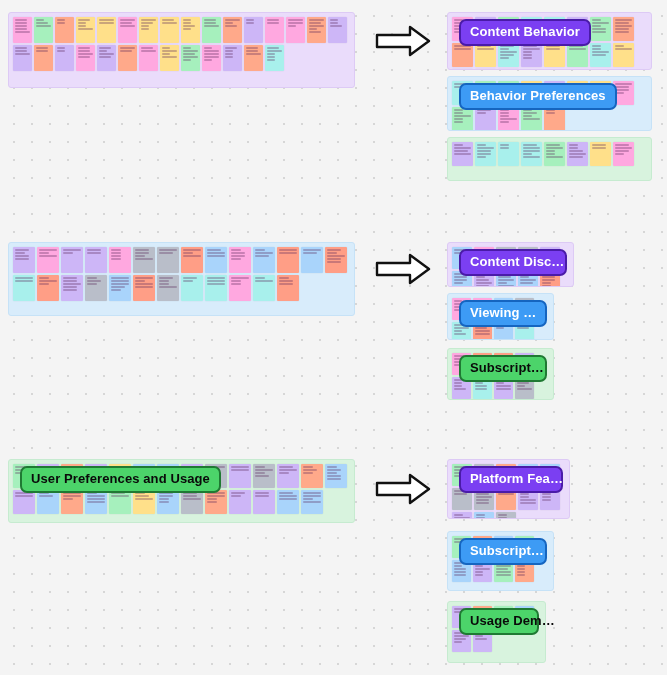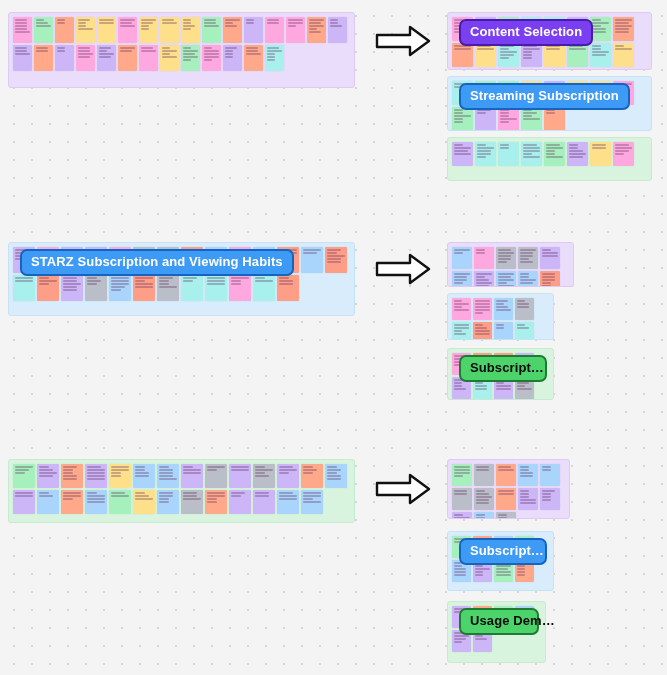--- a/index.html
+++ b/index.html
@@ -432,21 +432,21 @@
           <div class="lines">
             <i class="s"></i>
             <i class="l"></i>
           </div>
         </div>
         <div class="note" style="width: 21px; height: 24px; background: rgb(205, 182, 247);"></div>
         <div class="note" style="width: 21px; height: 24px; background: rgb(255, 169, 138);"></div>
         <div class="note" style="width: 21px; height: 24px; background: rgb(255, 169, 138);"></div>
       </div>
     </div>
-    <div class="pill purple" style="left: 459px; top: 19px;">Content Selection</div>
+    <div class="pill purple" style="left: 459px; top: 19px;">Content Behavior</div>
     <div class="board blue" style="left: 447px; top: 76px; width: 205px; height: 55px;">
       <div class="notes" style="width: 197px;">
         <div class="note" style="width: 21px; height: 24px; background: rgb(168, 240, 236);">
           <div class="lines">
             <i class="m"></i>
             <i class="s"></i>
           </div>
         </div>
         <div class="note" style="width: 21px; height: 24px; background: rgb(166, 240, 189);">
           <div class="lines">
@@ -536,21 +536,21 @@
           </div>
         </div>
         <div class="note" style="width: 21px; height: 24px; background: rgb(255, 169, 138);">
           <div class="lines">
             <i class="s"></i>
             <i class="s"></i>
           </div>
         </div>
       </div>
     </div>
-    <div class="pill blue" style="left: 459px; top: 83px;">Streaming Subscription</div>
+    <div class="pill blue" style="left: 459px; top: 83px;">Behavior Preferences</div>
     <div class="board green" style="left: 447px; top: 137px; width: 205px; height: 44px;">
       <div class="notes" style="width: 197px;">
         <div class="note" style="width: 21px; height: 24px; background: rgb(205, 182, 247);">
           <div class="lines">
             <i class="s"></i>
             <i class="l"></i>
             <i class="m"></i>
             <i class="l"></i>
           </div>
         </div>
@@ -795,21 +795,20 @@
         </div>
         <div class="note" style="width: 22px; height: 26px; background: rgb(255, 158, 134);">
           <div class="lines">
             <i class="s"></i>
             <i class="m"></i>
             <i class="m"></i>
           </div>
         </div>
       </div>
     </div>
-    <div class="pill blue" style="left: 20px; top: 249px;">STARZ Subscription and Viewing Habits</div>
     <div class="arrow" style="left: 374px; top: 252px;"><svg width="58" height="34" viewBox="0 0 58 34">
         <path d="M3 11 L36 11 L36 3 L55 17 L36 31 L36 23 L3 23 Z" fill="#ffffff" stroke="#111111" stroke-width="2.4" stroke-linejoin="round"></path>
       </svg></div>
     <div class="board purple" style="left: 447px; top: 242px; width: 127px; height: 45px;">
       <div class="notes" style="width: 119px;">
         <div class="note" style="width: 20px; height: 22px; background: rgb(169, 212, 251);">
           <div class="lines">
             <i class="l"></i>
             <i class="s"></i>
           </div>
@@ -883,20 +882,21 @@
           <div class="lines">
             <i class="m"></i>
             <i class="m"></i>
             <i class="m"></i>
             <i class="s"></i>
             <i class="s"></i>
           </div>
         </div>
       </div>
     </div>
+    <div class="pill purple" style="left: 459px; top: 249px; max-width: 108px;">Content Disc…</div>
     <div class="board blue" style="left: 447px; top: 293px; width: 107px; height: 47px;">
       <div class="notes" style="width: 99px;">
         <div class="note" style="width: 19px; height: 22px; background: rgb(255, 168, 224);">
           <div class="lines">
             <i class="s"></i>
             <i class="l"></i>
             <i class="s"></i>
             <i class="l"></i>
           </div>
         </div>
@@ -947,20 +947,21 @@
           </div>
         </div>
         <div class="note" style="width: 19px; height: 22px; background: rgb(168, 240, 236);">
           <div class="lines">
             <i class="s"></i>
             <i class="m"></i>
           </div>
         </div>
       </div>
     </div>
+    <div class="pill blue" style="left: 459px; top: 300px; max-width: 88px;">Viewing …</div>
     <div class="board green" style="left: 447px; top: 348px; width: 107px; height: 52px;">
       <div class="notes" style="width: 99px;">
         <div class="note" style="width: 19px; height: 22px; background: rgb(255, 168, 224);">
           <div class="lines">
             <i class="l"></i>
             <i class="m"></i>
             <i class="l"></i>
             <i class="s"></i>
           </div>
         </div>
@@ -1216,20 +1217,21 @@
         <div class="note" style="width: 22px; height: 24px; background: rgb(169, 212, 251);">
           <div class="lines">
             <i class="l"></i>
             <i class="l"></i>
             <i class="s"></i>
             <i class="l"></i>
           </div>
         </div>
       </div>
     </div>
+    <div class="pill green" style="left: 20px; top: 466px;">User Preferences and Usage</div>
     <div class="arrow" style="left: 374px; top: 472px;"><svg width="58" height="34" viewBox="0 0 58 34">
         <path d="M3 11 L36 11 L36 3 L55 17 L36 31 L36 23 L3 23 Z" fill="#ffffff" stroke="#111111" stroke-width="2.4" stroke-linejoin="round"></path>
       </svg></div>
     <div class="board purple" style="left: 447px; top: 459px; width: 123px; height: 60px;">
       <div class="notes" style="width: 115px;">
         <div class="note" style="width: 20px; height: 22px; background: rgb(166, 240, 189);">
           <div class="lines">
             <i class="l"></i>
             <i class="l"></i>
             <i class="l"></i>
@@ -1313,20 +1315,21 @@
           </div>
         </div>
         <div class="note" style="width: 20px; height: 22px; background: rgb(185, 190, 201);">
           <div class="lines">
             <i class="s"></i>
             <i class="s"></i>
           </div>
         </div>
       </div>
     </div>
+    <div class="pill purple" style="left: 459px; top: 466px; max-width: 104px;">Platform Fea…</div>
     <div class="board blue" style="left: 447px; top: 531px; width: 107px; height: 60px;">
       <div class="notes" style="width: 99px;">
         <div class="note" style="width: 19px; height: 22px; background: rgb(166, 240, 189);">
           <div class="lines">
             <i class="l"></i>
             <i class="m"></i>
           </div>
         </div>
         <div class="note" style="width: 19px; height: 22px; background: rgb(255, 169, 138);">
           <div class="lines">

